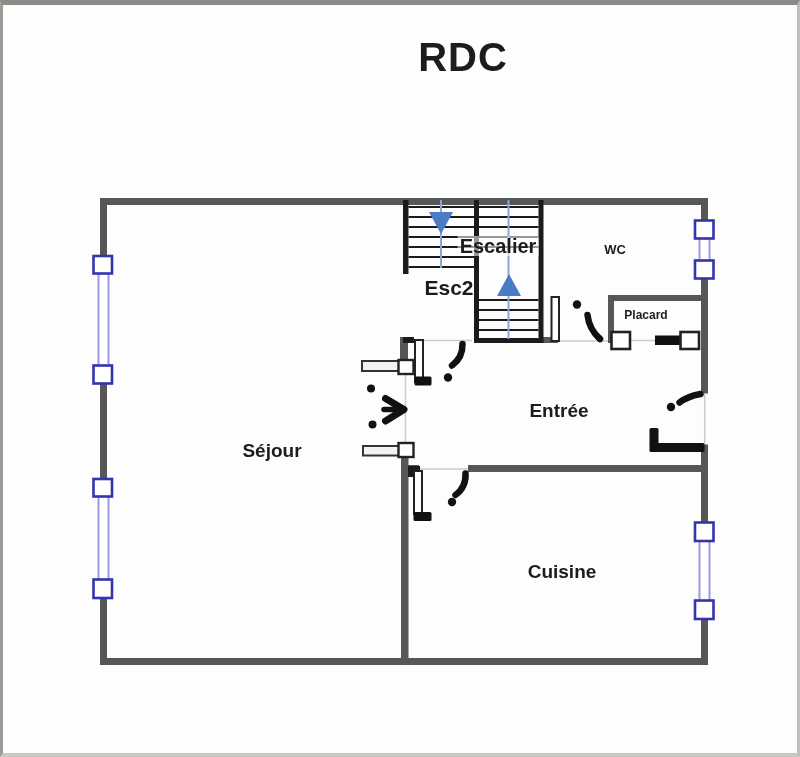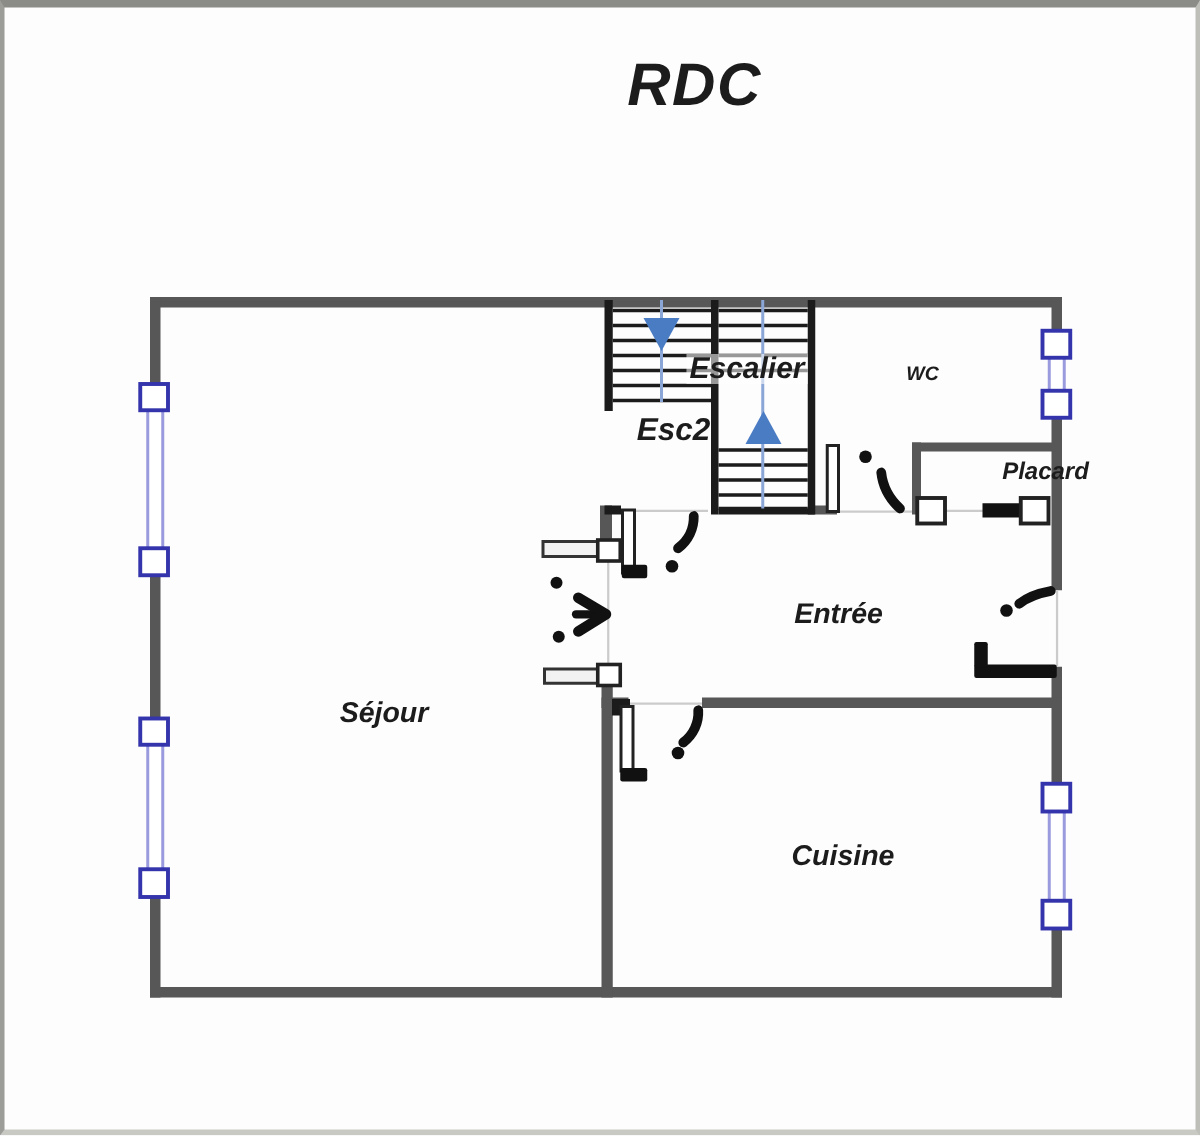--- a/index.html
+++ b/index.html
@@ -21,29 +21,28 @@
   }
   svg.plan{position:absolute;left:0;top:0;z-index:1;}
   .lbl{
     position:absolute;
     transform:translate(-50%,-50%);
     font-weight:bold;
     color:var(--text,#1c1c1c);
     white-space:nowrap;
     z-index:3;
     line-height:1;
-    font-style:italic;
   }
   .lbl-title{left:463px;top:57px;font-size:40px;letter-spacing:1px;}
   .lbl-escalier{left:498px;top:246px;font-size:20px;background:rgba(255,255,255,.55);padding:0 2px;}
   .lbl-esc2{left:449px;top:287px;font-size:21px;text-align:right;}
   .lbl-wc{left:615px;top:249px;font-size:13px;}
-  .lbl-placard{left:697px;top:315px;font-size:16px;}
+  .lbl-placard{left:646px;top:315px;font-size:12px;}
   .lbl-entree{left:559px;top:410px;font-size:19px;}
-  .lbl-sejour{left:256px;top:450px;font-size:19px;margin-top:26px;}
+  .lbl-sejour{left:272px;top:450px;font-size:19px;}
   .lbl-cuisine{left:562px;top:571px;font-size:19px;}
 </style>
 </head>
 <body>
 
 <div class="canvas">
 
   <svg class="plan" width="800" height="757" viewBox="0 0 800 757">
 
     <g fill="var(--wall)">

